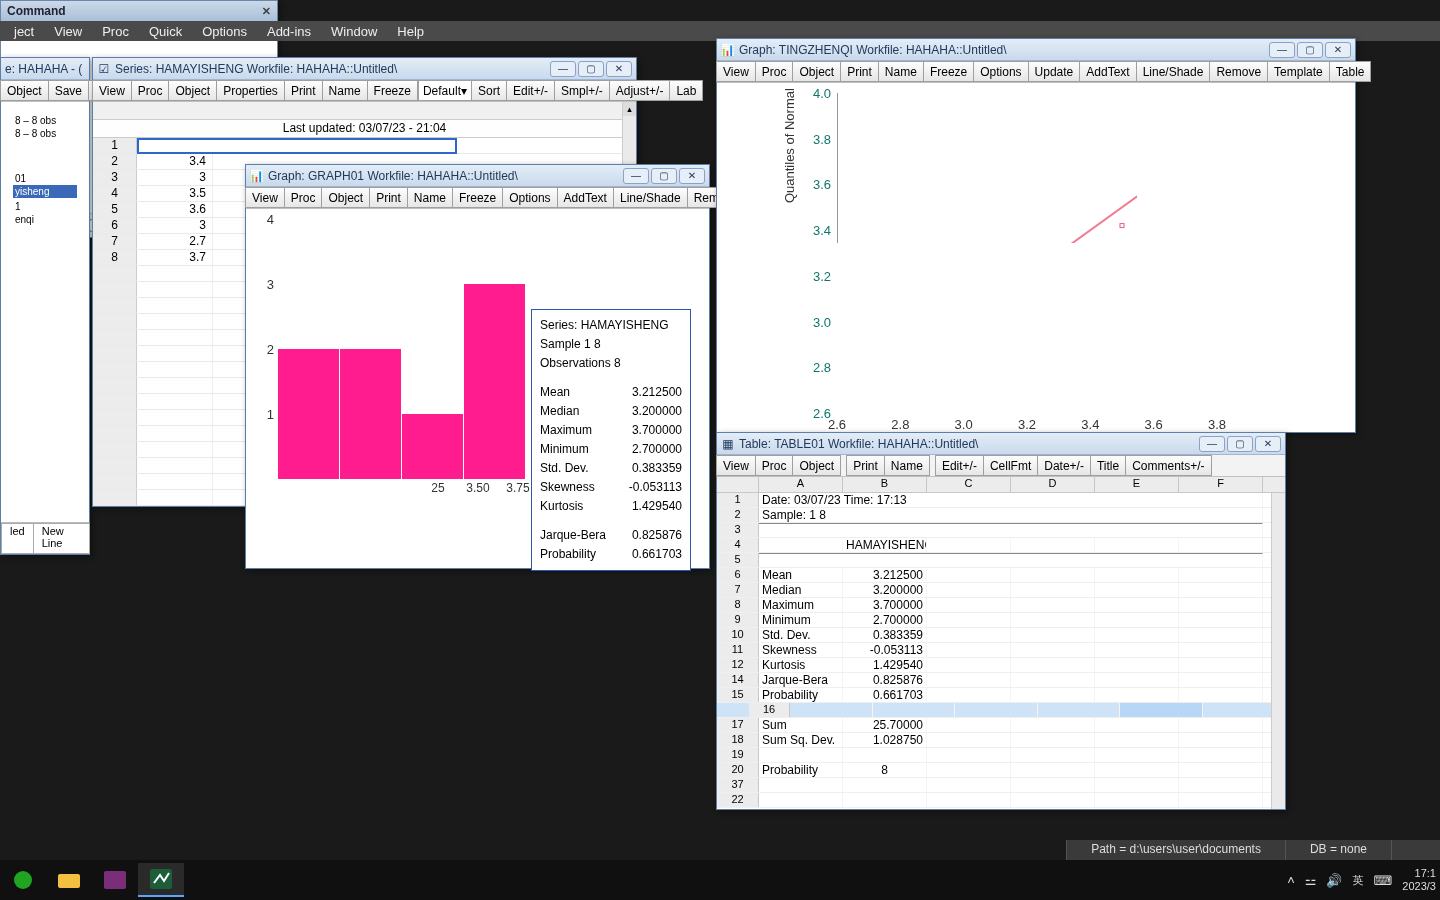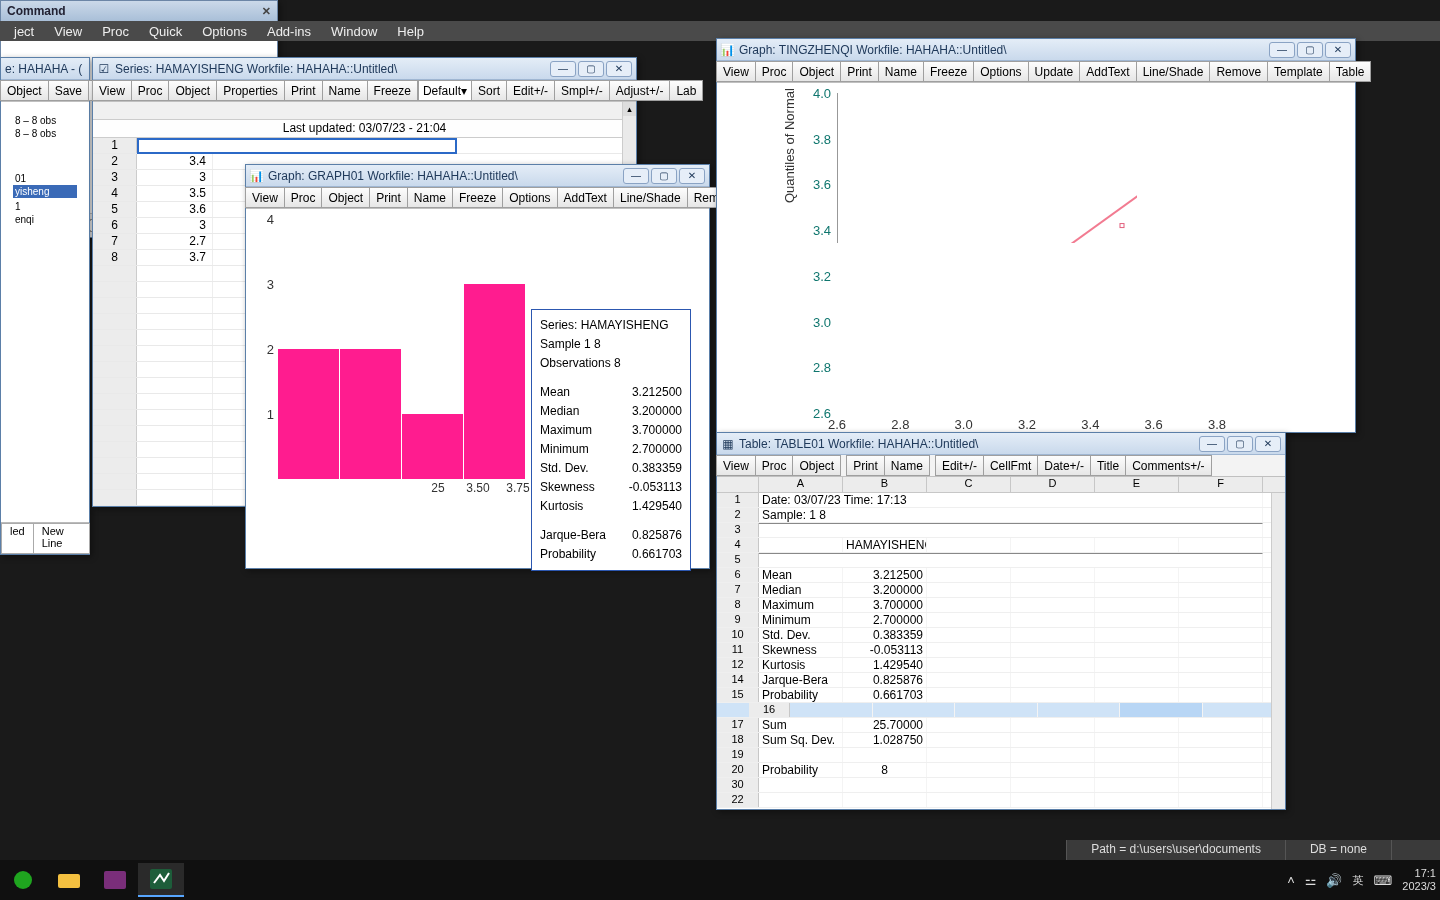--- a/index.html
+++ b/index.html
@@ -621,21 +621,21 @@
         <div class="trow">
           <div class="rh">20</div>
           <div class="c">Probability</div>
           <div class="c" style="text-align:center">8</div>
           <div class="c"></div>
           <div class="c"></div>
           <div class="c "></div>
           <div class="c"></div>
         </div>
         <div class="trow">
-          <div class="rh">30</div>
+          <div class="rh">37</div>
           <div class="c"></div>
           <div class="c r"></div>
           <div class="c"></div>
           <div class="c"></div>
           <div class="c "></div>
           <div class="c"></div>
         </div>
         <div class="trow">
           <div class="rh">22</div>
           <div class="c"></div>

